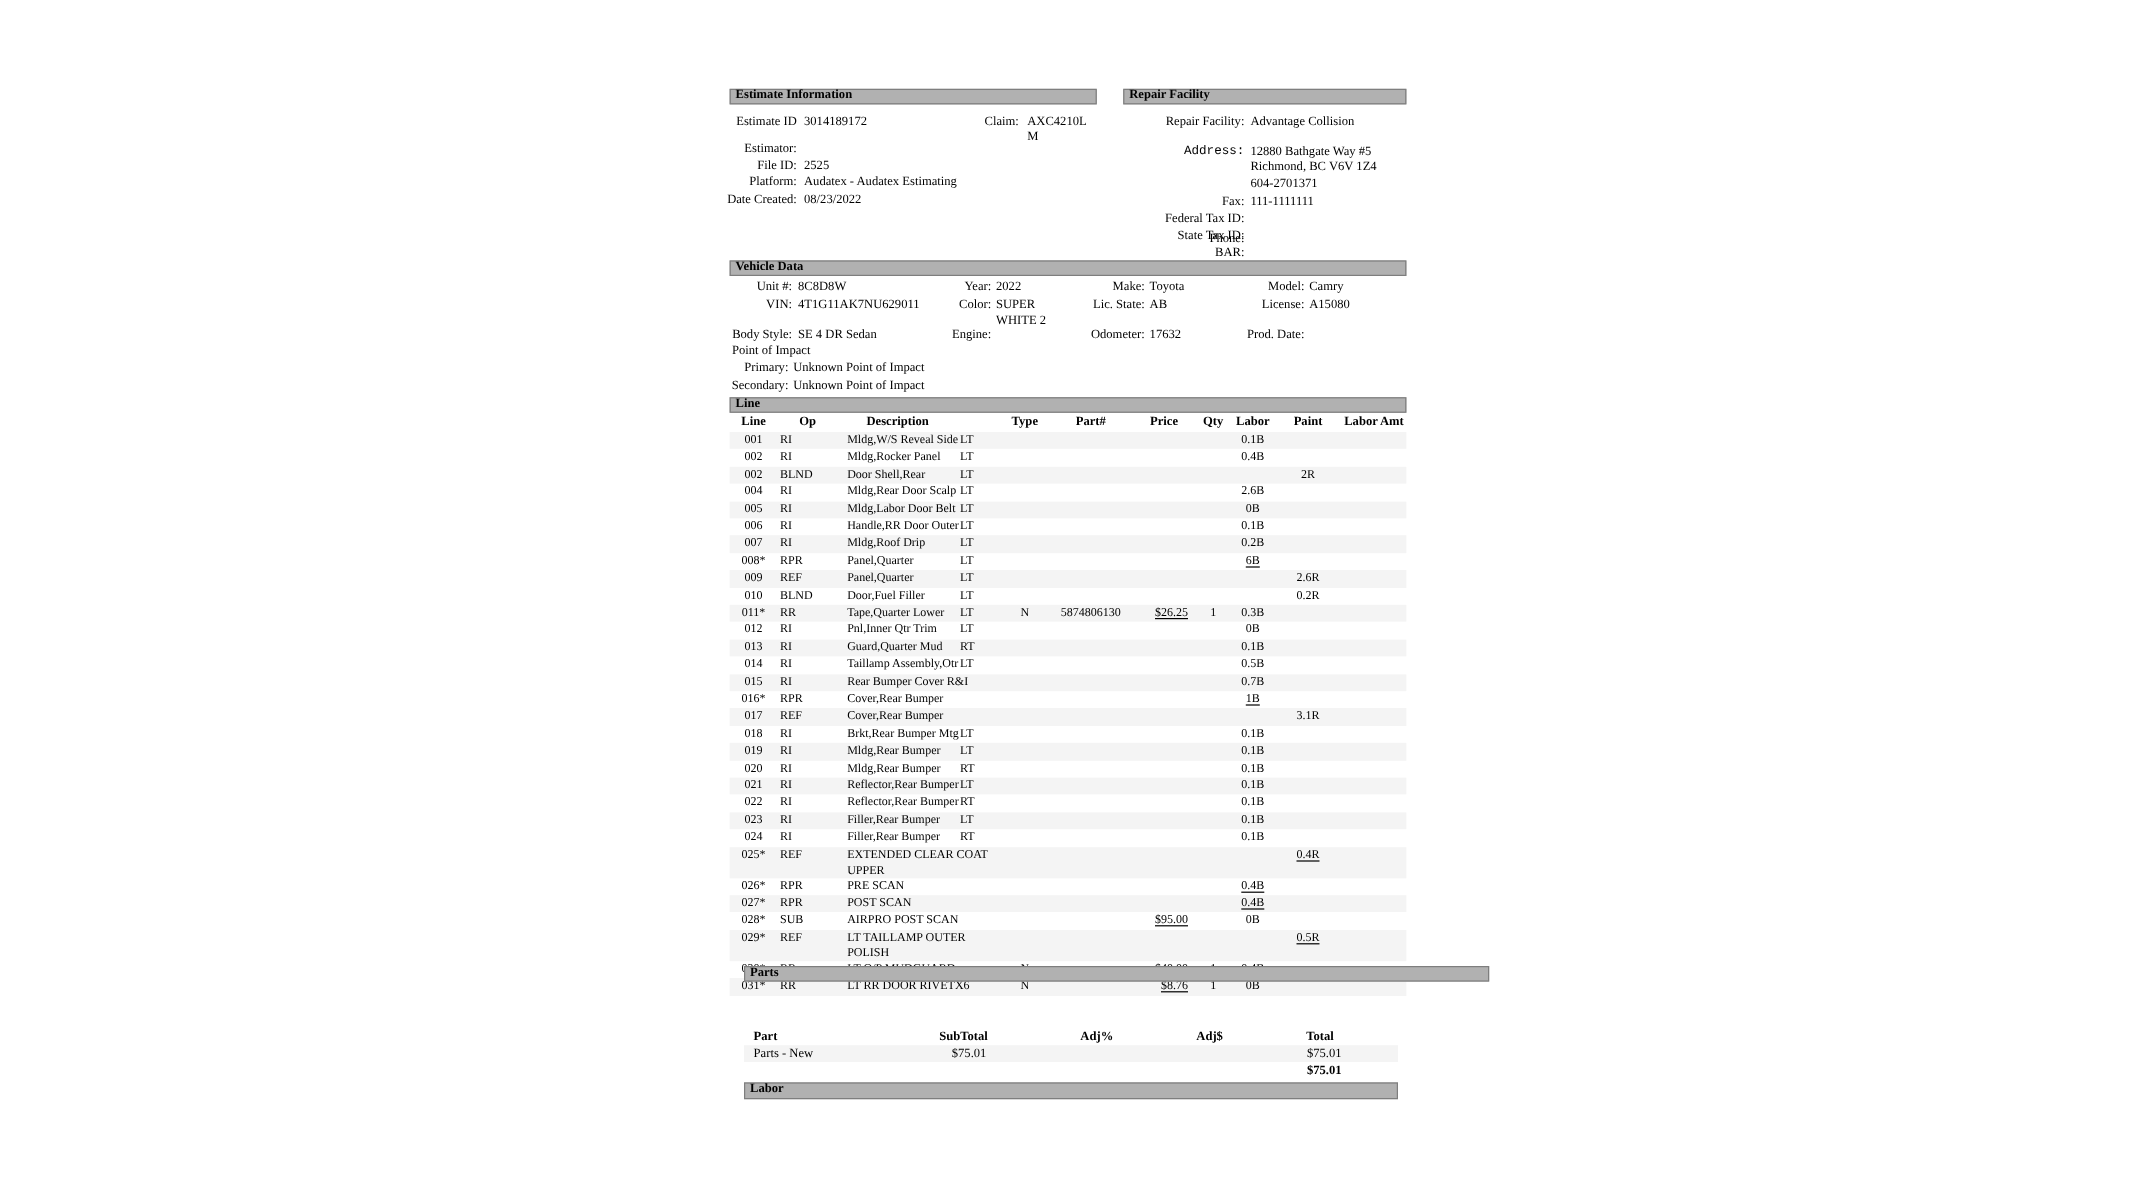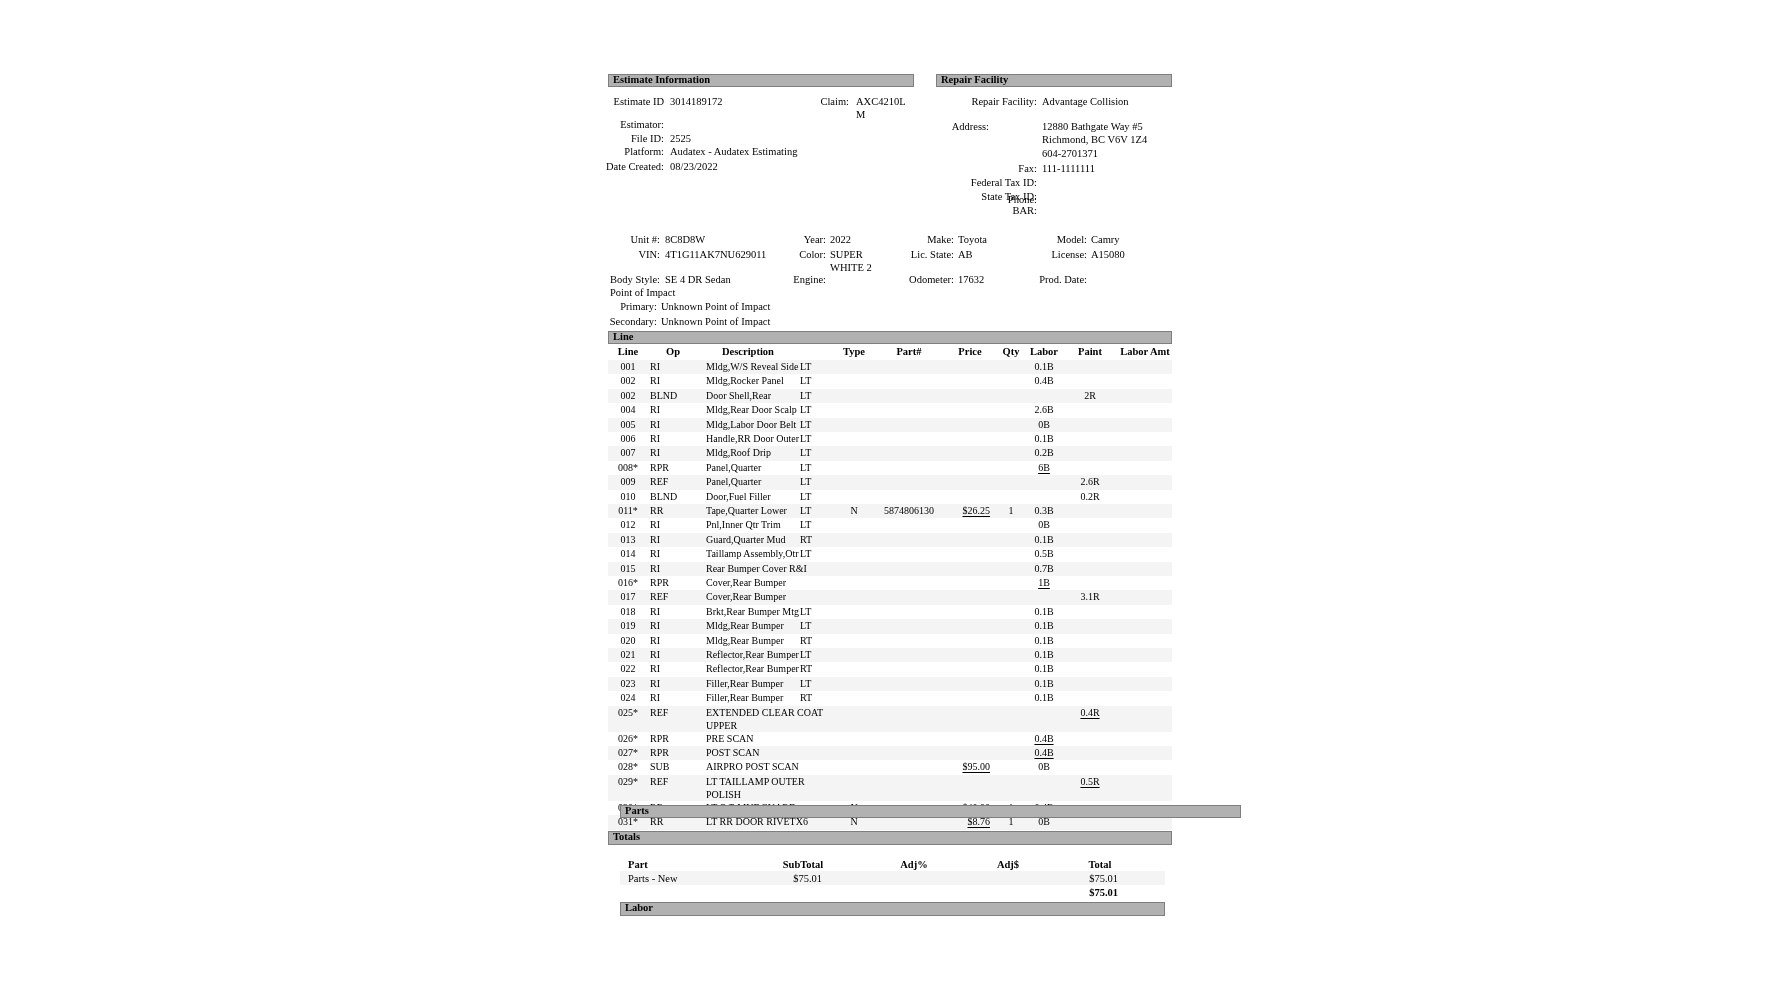--- a/index.html
+++ b/index.html
@@ -51,34 +51,37 @@
   <div class="lbl" style="left:540px;top:145px;width:124px;">Platform:</div>
   <div class="val" style="left:670px;top:145px;">Audatex - Audatex Estimating</div>
   <div class="lbl" style="left:540px;top:160px;width:124px;">Date Created:</div>
   <div class="val" style="left:670px;top:160px;">08/23/2022</div>
 
   <div class="bar" style="left:936px;top:74px;width:236px;">
     <span>Repair Facility</span>
   </div>
   <div class="lbl" style="left:917px;top:95px;width:120px;">Repair Facility:</div>
   <div class="val" style="left:1042px;top:95px;">Advantage Collision</div>
-  <div class="lbl" style="left:869px;top:120px;width:120px;">Address:</div>
+  <div class="lbl" style="left:917px;top:120px;width:120px;font-family:Liberation Mono, monospace;">Address:</div>
   <div class="val" style="left:1042px;top:120px;">12880 Bathgate Way #5</div>
   <div class="val" style="left:1042px;top:133px;">Richmond, BC V6V 1Z4</div>
   <div class="lbl" style="left:917px;top:147px;width:120px;margin-top:46px;">Phone:</div>
   <div class="val" style="left:1042px;top:147px;">604-2701371</div>
   <div class="lbl" style="left:917px;top:162px;width:120px;">Fax:</div>
   <div class="val" style="left:1042px;top:162px;">111-1111111</div>
   <div class="lbl" style="left:917px;top:176px;width:120px;">Federal Tax ID:</div>
   <div class="val" style="left:1042px;top:176px;"></div>
   <div class="lbl" style="left:917px;top:190px;width:120px;">State Tax ID:</div>
   <div class="val" style="left:1042px;top:190px;"></div>
   <div class="lbl" style="left:917px;top:204px;width:120px;">BAR:</div>
   <div class="val" style="left:1042px;top:204px;"></div>
 
+  <div class="bar" style="left:608px;top:217px;width:564px;">
+    <span>Vehicle Data</span>
+  </div>
   <div class="lbl" style="left:560px;top:233px;width:100px;">Unit #:</div>
   <div class="val" style="left:665px;top:233px;">8C8D8W</div>
   <div class="lbl" style="left:726px;top:233px;width:100px;">Year:</div>
   <div class="val" style="left:830px;top:233px;">2022</div>
   <div class="lbl" style="left:854px;top:233px;width:100px;">Make:</div>
   <div class="val" style="left:958px;top:233px;">Toyota</div>
   <div class="lbl" style="left:987px;top:233px;width:100px;">Model:</div>
   <div class="val" style="left:1091px;top:233px;">Camry</div>
 
   <div class="lbl" style="left:560px;top:248px;width:100px;">VIN:</div>
@@ -585,23 +588,20 @@
         <span class="c-type">N</span>
         <span class="c-part"></span>
         <span class="c-price"><span class="u">$8.76</span></span>
         <span class="c-qty">1</span>
         <span class="c-labor"><span>0B</span></span>
         <span class="c-paint"></span>
         <span class="c-amt"></span>
       </div>
     </div>
 
-  <div class="bar" style="left:608px;top:831px;width:564px;height:14px;">
-    <span>Totals</span>
-  </div>
   <div class="bar" style="left:620px;top:805px;width:621px;">
     <span>Parts</span>
   </div>
   <div class="pt-cell b" style="left:628px;top:858px;">Part</div>
   <div class="pt-cell b" style="left:753px;top:858px;width:100px;text-align:center;">SubTotal</div>
   <div class="pt-cell b" style="left:864px;top:858px;width:100px;text-align:center;">Adj%</div>
   <div class="pt-cell b" style="left:958px;top:858px;width:100px;text-align:center;">Adj$</div>
   <div class="pt-cell b" style="left:1050px;top:858px;width:100px;text-align:center;">Total</div>
 
   <div class="stripe-band" style="left:620px;top:871px;width:545px;height:13.5px;"></div>

